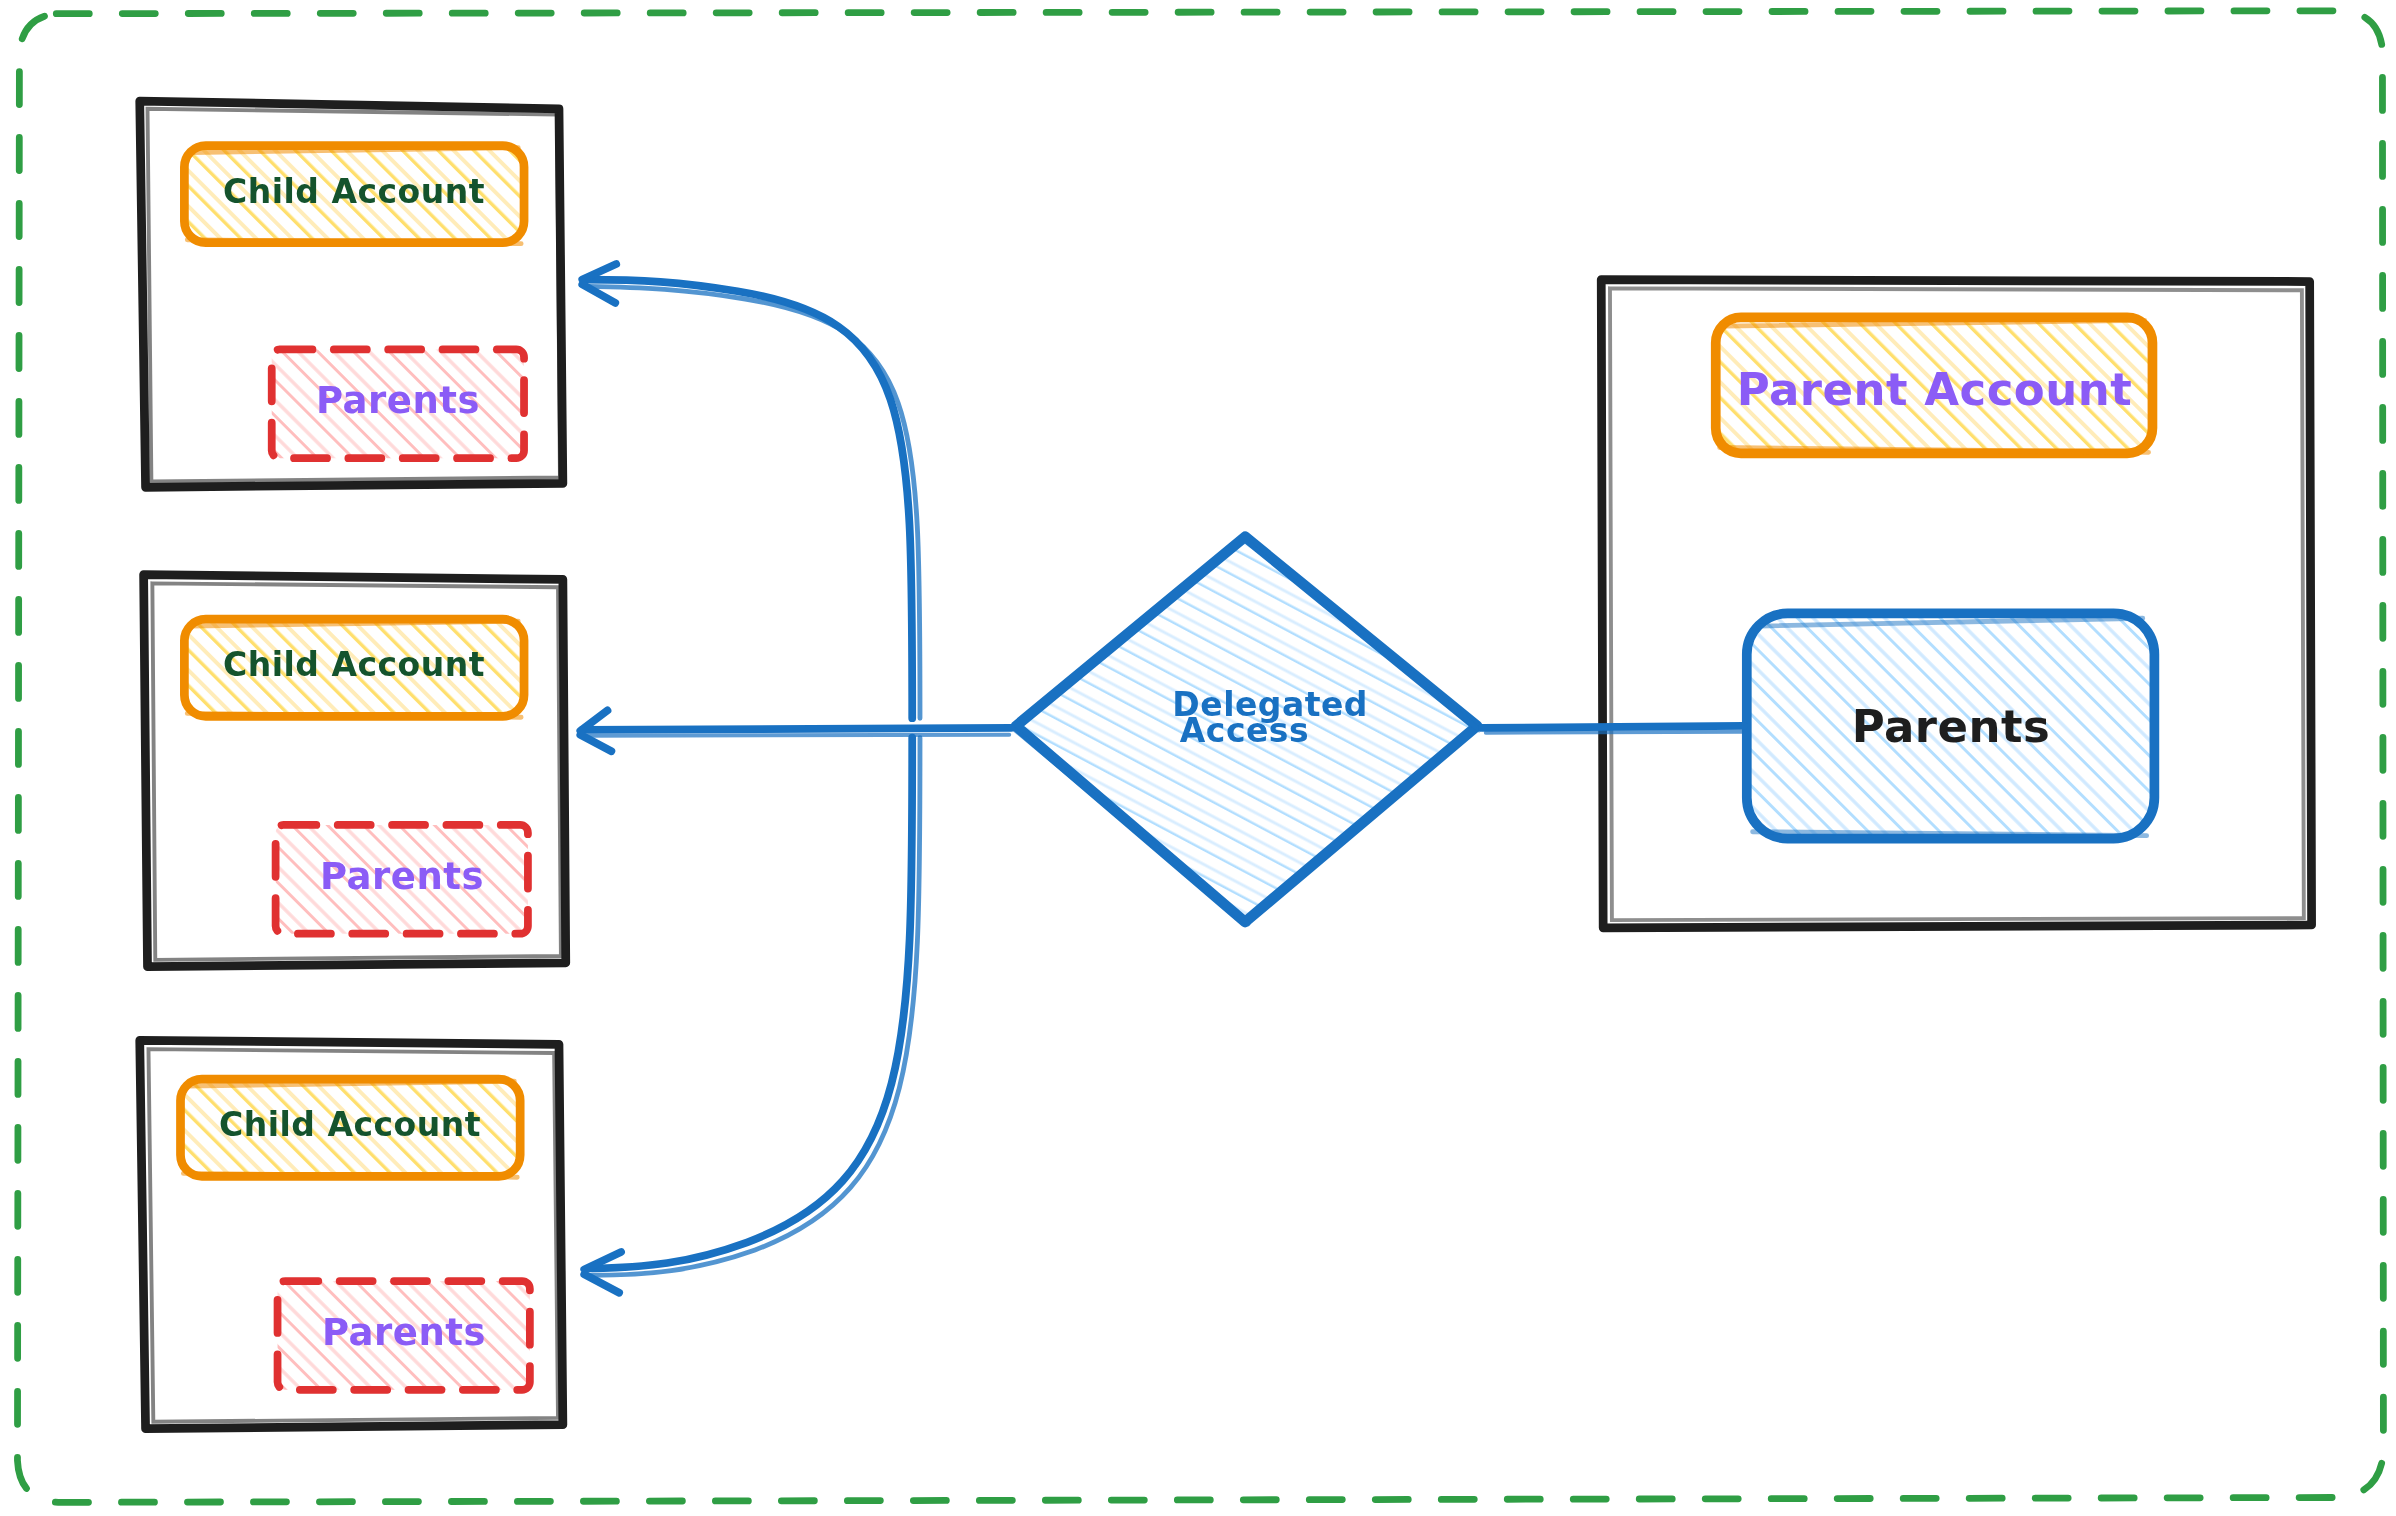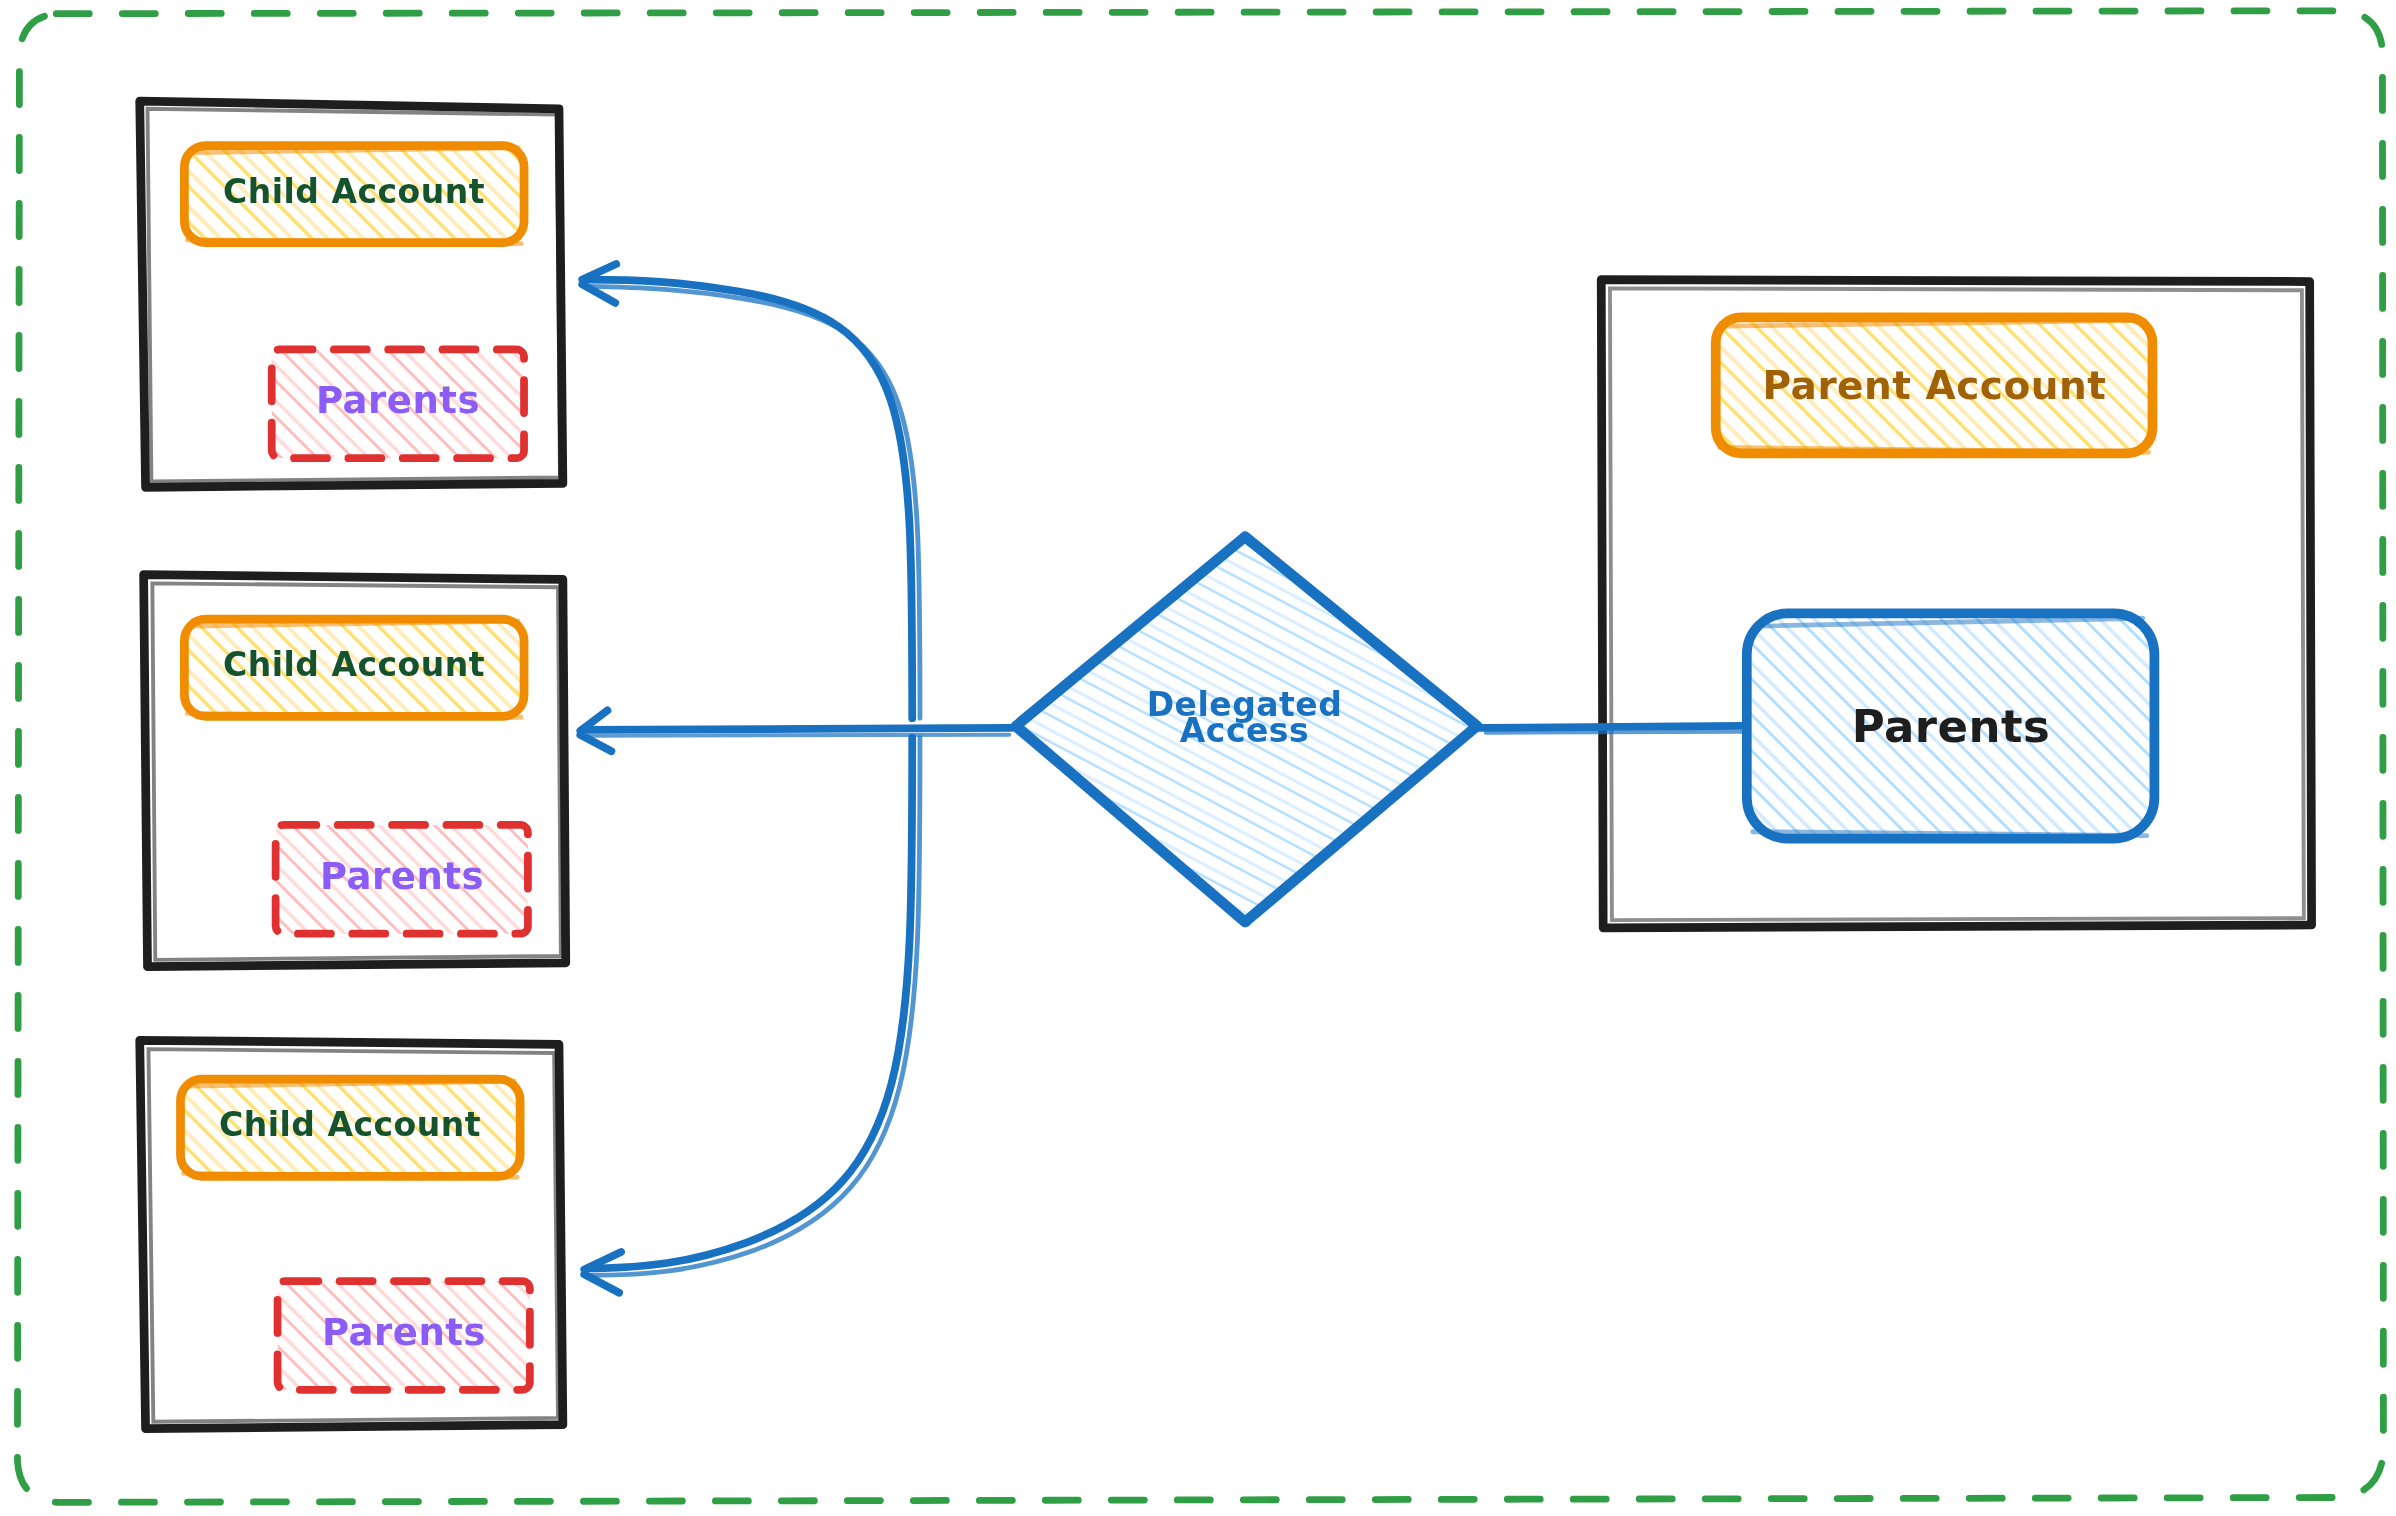--- a/index.html
+++ b/index.html
@@ -37,22 +37,22 @@
     font-size: 33px;
     color: #14532d;
     letter-spacing: 0.5px;
   }
   .lbl-parents {
     font-size: 37px;
     color: #8b5cf6;
     letter-spacing: 0.5px;
   }
   .lbl-parent-account {
-    font-size: 39px;
-    color: #a16207;
+    font-size: 45px;
+    color: #8b5cf6;
     letter-spacing: 0.5px;
   }
   .lbl-manager {
     font-size: 45px;
     color: #1e1e1e;
     letter-spacing: 0.5px;
   }
   .lbl-delegated {
     font-size: 33px;
     color: #1971c2;
@@ -191,17 +191,17 @@
   <div class="label lbl-child" style="left:184px; top:646px; width:340px;">Child Account</div>
   <div class="label lbl-parents" style="left:276px; top:856px; width:252px;">Parents</div>
 
   <div class="label lbl-child" style="left:180px; top:1106px; width:340px;">Child Account</div>
   <div class="label lbl-parents" style="left:278px; top:1312px; width:252px;">Parents</div>
 
   <div class="label lbl-parent-account" style="left:1716px; top:364px; width:437px;">Parent Account</div>
 
   <div class="label lbl-manager" style="left:1747px; top:701px; width:408px;">Parents</div>
 
-  <div class="label lbl-delegated" style="left:1099px; top:686px; width:291px;">Delegated</div>
+  <div class="label lbl-delegated" style="left:1077px; top:686px; width:291px;text-align:right;">Delegated</div>
   <div class="label lbl-delegated" style="left:1099px; top:712px; width:291px;">Access</div>
 
 </div>
 
 
 </body></html>

